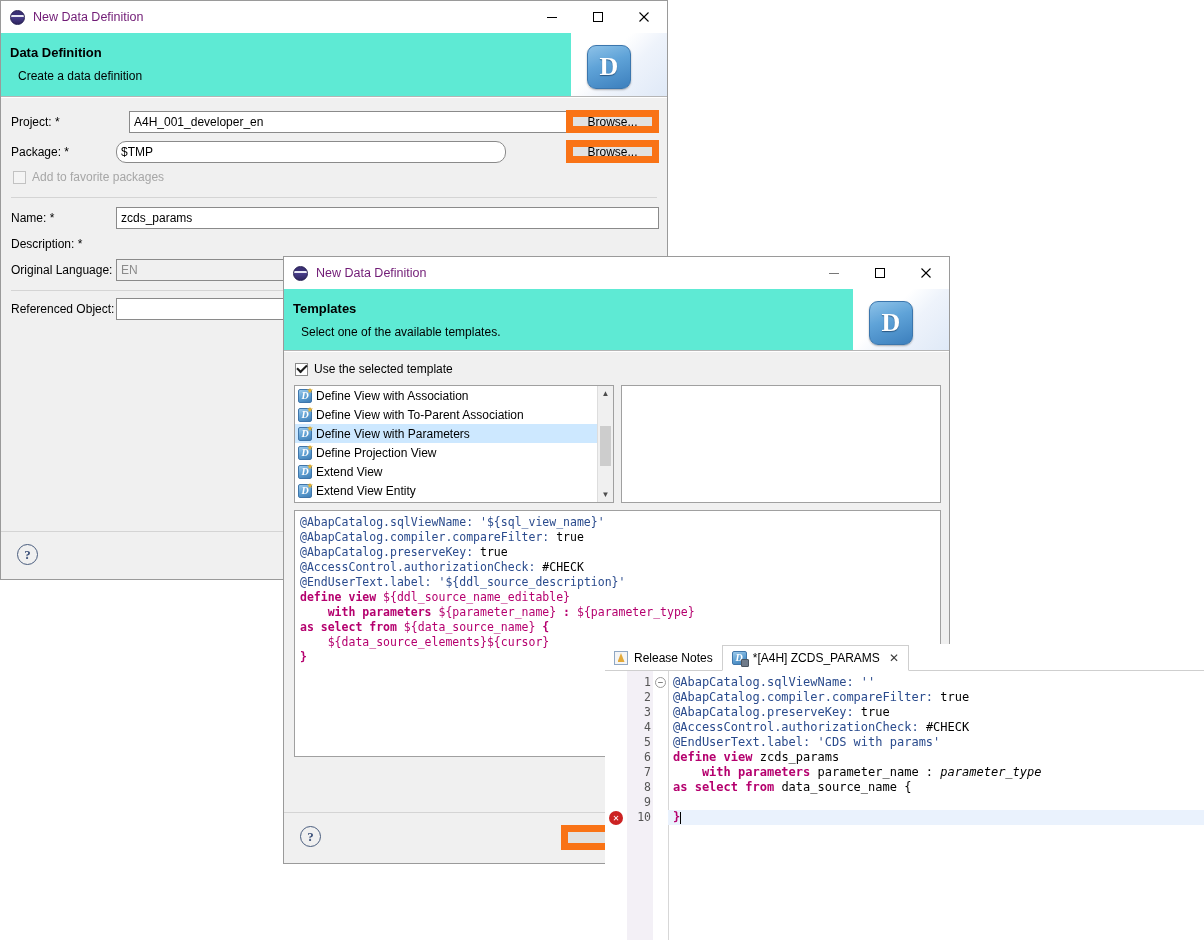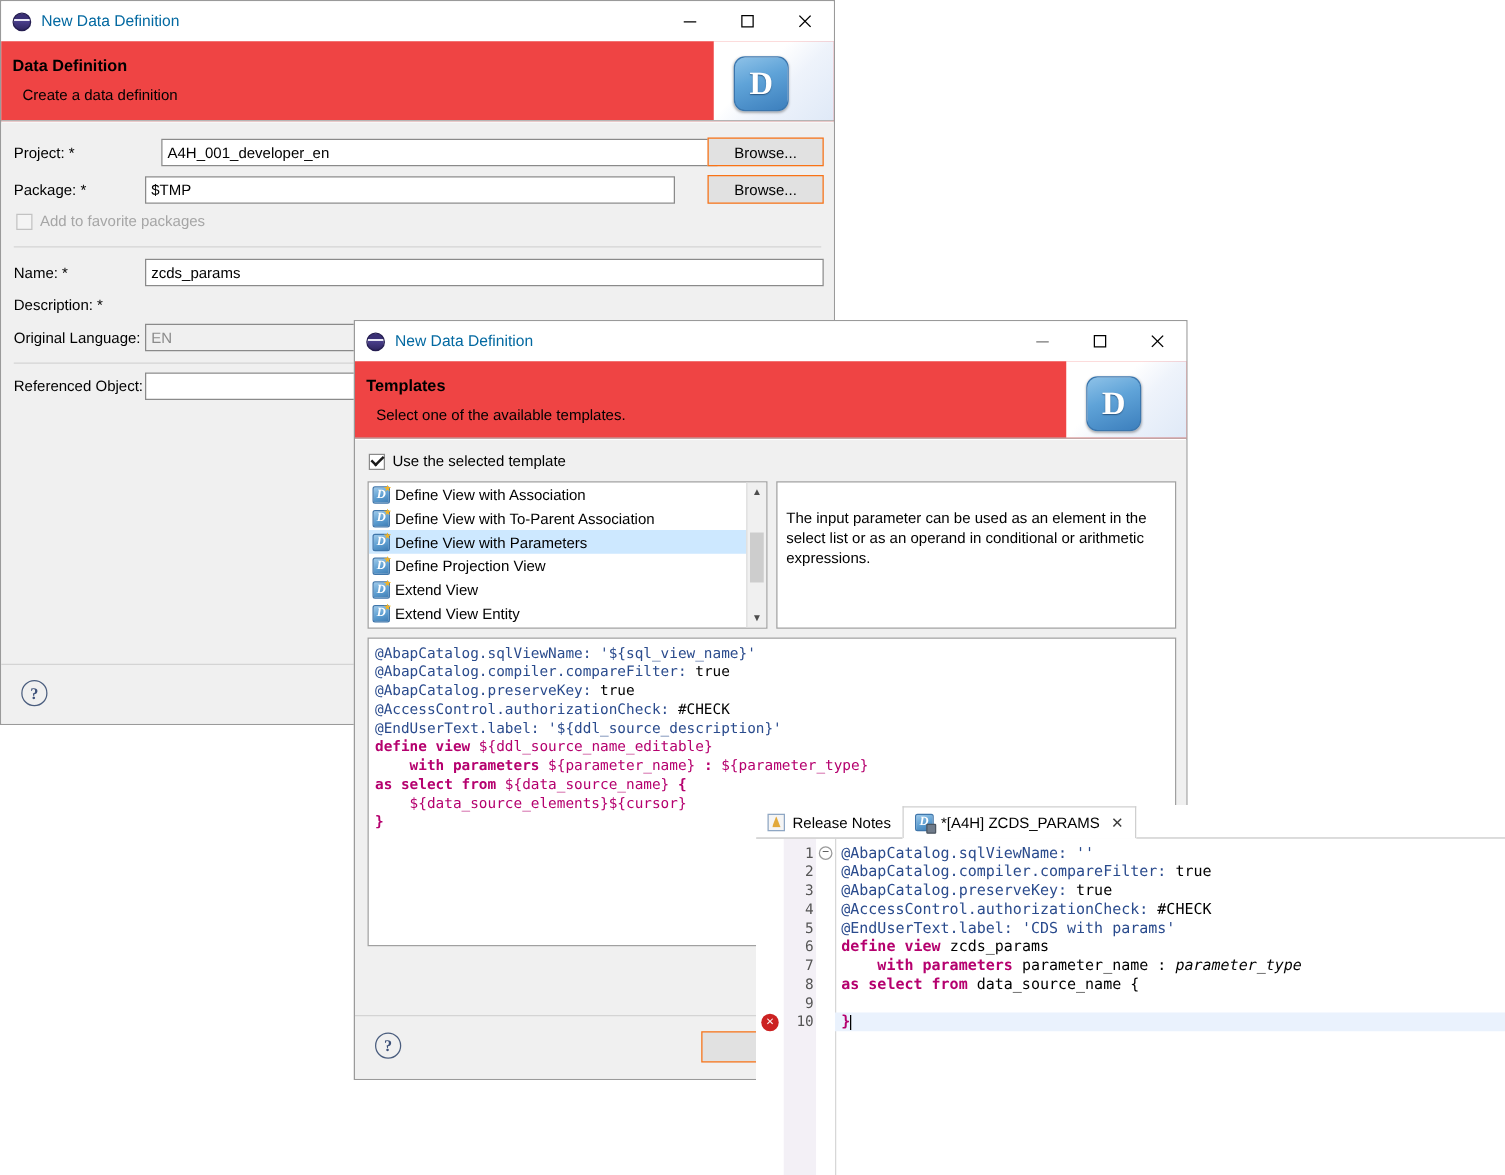--- a/index.html
+++ b/index.html
@@ -8,50 +8,50 @@
     background:#ffffff;
     font-family:"Liberation Sans", sans-serif;
     font-size:12px;
     color:#000000;
     overflow:hidden;
     position:relative;
   }
   
   .window{position:absolute;background:#ffffff;border:1px solid #9a9a9a;box-sizing:border-box;}
   .titlebar{height:32px;background:#ffffff;display:flex;align-items:center;padding:0 0 0 9px;box-sizing:border-box;}
-  .titlebar .tb-title{font-size:12.5px;color:#0369a1;margin-left:8px;flex:1;}
+  .titlebar .tb-title{font-size:12.5px;color:#701a75;margin-left:8px;flex:1;}
   .tb-btns{display:flex;height:32px;}
   .tb-btn{width:46px;height:32px;display:flex;align-items:center;justify-content:center;color:#000;font-size:13px;}
   .tb-btn svg{display:block;}
 
   
   .sap-icon{width:15px;height:15px;border-radius:50%;
     background:linear-gradient(180deg,#3a3075 0%,#3a3075 30%,#e8e8f5 30%,#e8e8f5 46%,#4a3f8c 46%,#2e2560 100%);
     border:1px solid #241d50;box-sizing:border-box;flex:none;}
 
   
-  .wiz-head{background:#ef4444;position:relative;padding:12px 14px 10px 9px;border-bottom:1px solid #b5b5b5;}
+  .wiz-head{background:#5eead4;position:relative;padding:12px 14px 10px 9px;border-bottom:1px solid #b5b5b5;}
   .wiz-head .h-title{font-weight:bold;font-size:13px;color:#000;margin-bottom:9px;}
   .wiz-head .h-sub{font-size:12px;color:#000;padding-left:8px;}
   .wiz-logo{position:absolute;right:0;top:0;bottom:0;width:96px;
     background:linear-gradient(135deg,#ffffff 0%,#ffffff 38%,#eef3fb 60%,#dfe9f7 100%);}
   .wiz-logo .dbox{position:absolute;left:16px;top:12px;width:42px;height:42px;border-radius:9px;
     background:linear-gradient(160deg,#8ec2e8 0%,#5fa3d8 42%,#3c7fbd 100%);
     border:1px solid #3b76ad;box-shadow:0 1px 2px rgba(0,0,0,.3);
     display:flex;align-items:center;justify-content:center;}
   .wiz-logo .dbox span{font-family:"Liberation Serif",serif;font-weight:bold;font-size:26px;color:#ffffff;
     text-shadow:0 1px 1px rgba(30,70,110,.8);line-height:1;}
 
   .wiz-body{background:#f0f0f0;position:absolute;left:0;right:0;box-sizing:border-box;}
   .flabel{font-size:12px;color:#000;text-align:right;}
   .finput{border:1px solid #8a8a8a;background:#ffffff;height:22px;box-sizing:border-box;
     padding:0 4px;font-size:12px;line-height:20px;color:#000;display:flex;align-items:center;}
   .finput.readonly{background:#f0f0f0;color:#8b8b8b;}
   .caret{display:inline-block;width:1px;height:14px;background:#000;margin-left:1px;}
-  .btn{border:1px solid #f97316;background:#e1e1e1;height:23px;box-sizing:border-box;
+  .btn{border:7px solid #f97316;background:#e1e1e1;height:23px;box-sizing:border-box;
     font-size:12px;display:flex;align-items:center;justify-content:center;color:#000;}
   .hsep{height:1px;background:#d4d4d4;position:absolute;}
   .chk{width:13px;height:13px;border:1px solid #8a8a8a;background:#fff;box-sizing:border-box;
     display:inline-flex;align-items:center;justify-content:center;flex:none;}
   .chk.disabled{border-color:#c2c2c2;background:#f4f4f4;}
   .chk.checked:after{content:"";width:8px;height:4px;border-left:2px solid #1b1b1b;border-bottom:2px solid #1b1b1b;
     transform:rotate(-45deg) translate(1px,-1px);}
   .chk-label{font-size:12px;margin-left:6px;}
   .chk-label.disabled{color:#a6a6a6;}
 
@@ -158,21 +158,21 @@
     </div>
   </div>
 
   <div class="wiz-body" style="top:97px;bottom:47px;">
 
     <div class="flabel" style="position:absolute;left:10px;top:17px;">Project: *</div>
     <div class="finput" style="position:absolute;left:128px;top:13px;width:445px;">A4H_001_developer_en</div>
     <div class="btn" style="position:absolute;left:565px;top:12px;width:93px;">Browse...</div>
 
     <div class="flabel" style="position:absolute;left:10px;top:47px;">Package: *</div>
-    <div class="finput" style="position:absolute;left:115px;top:43px;width:424px;">$TMP</div>
+    <div class="finput" style="position:absolute;left:115px;top:43px;width:390px;border-radius:10px;">$TMP</div>
     <div class="btn" style="position:absolute;left:565px;top:42px;width:93px;">Browse...</div>
 
     <div style="position:absolute;left:12px;top:72px;display:flex;align-items:center;">
       <span class="chk disabled"></span>
       <span class="chk-label disabled">Add to favorite packages</span>
     </div>
     <div class="hsep" style="left:10px;right:10px;top:99px;"></div>
 
     <div class="flabel" style="position:absolute;left:10px;top:113px;">Name: *</div>
     <div class="finput" style="position:absolute;left:115px;top:109px;width:543px;">zcds_params</div>
@@ -286,21 +286,20 @@
         </div>
       <div class="vscroll">
         <div class="arrow">▲</div>
         <div class="thumb" style="top:40px;height:40px;"></div>
         <div class="arrow" style="position:absolute;bottom:0;left:0;right:0;">▼</div>
       </div>
     </div>
 
     <div class="descbox" style="left:337px;top:33px;width:320px;height:118px;">
       <div style="height:14px;"></div>
-      <div>The input parameter can be used as an element in the select list or as an operand in conditional or arithmetic expressions.</div>
     </div>
 
     <div class="codebox" style="left:10px;top:158px;width:647px;height:247px;">
       <div id="preview-lines">
           <div style="white-space: pre;"><span class="k-ann">@AbapCatalog.sqlViewName: </span><span class="k-str">'${sql_view_name}'</span></div>
           <div style="white-space: pre;"><span class="k-ann">@AbapCatalog.compiler.compareFilter: </span><span class="k-plain">true</span></div>
           <div style="white-space: pre;"><span class="k-ann">@AbapCatalog.preserveKey: </span><span class="k-plain">true</span></div>
           <div style="white-space: pre;"><span class="k-ann">@AccessControl.authorizationCheck: </span><span class="k-plain">#CHECK</span></div>
           <div style="white-space: pre;"><span class="k-ann">@EndUserText.label: </span><span class="k-str">'${ddl_source_description}'</span></div>
           <div style="white-space: pre;"><span class="k-kw">define view </span><span class="k-var">${ddl_source_name_editable}</span></div>

